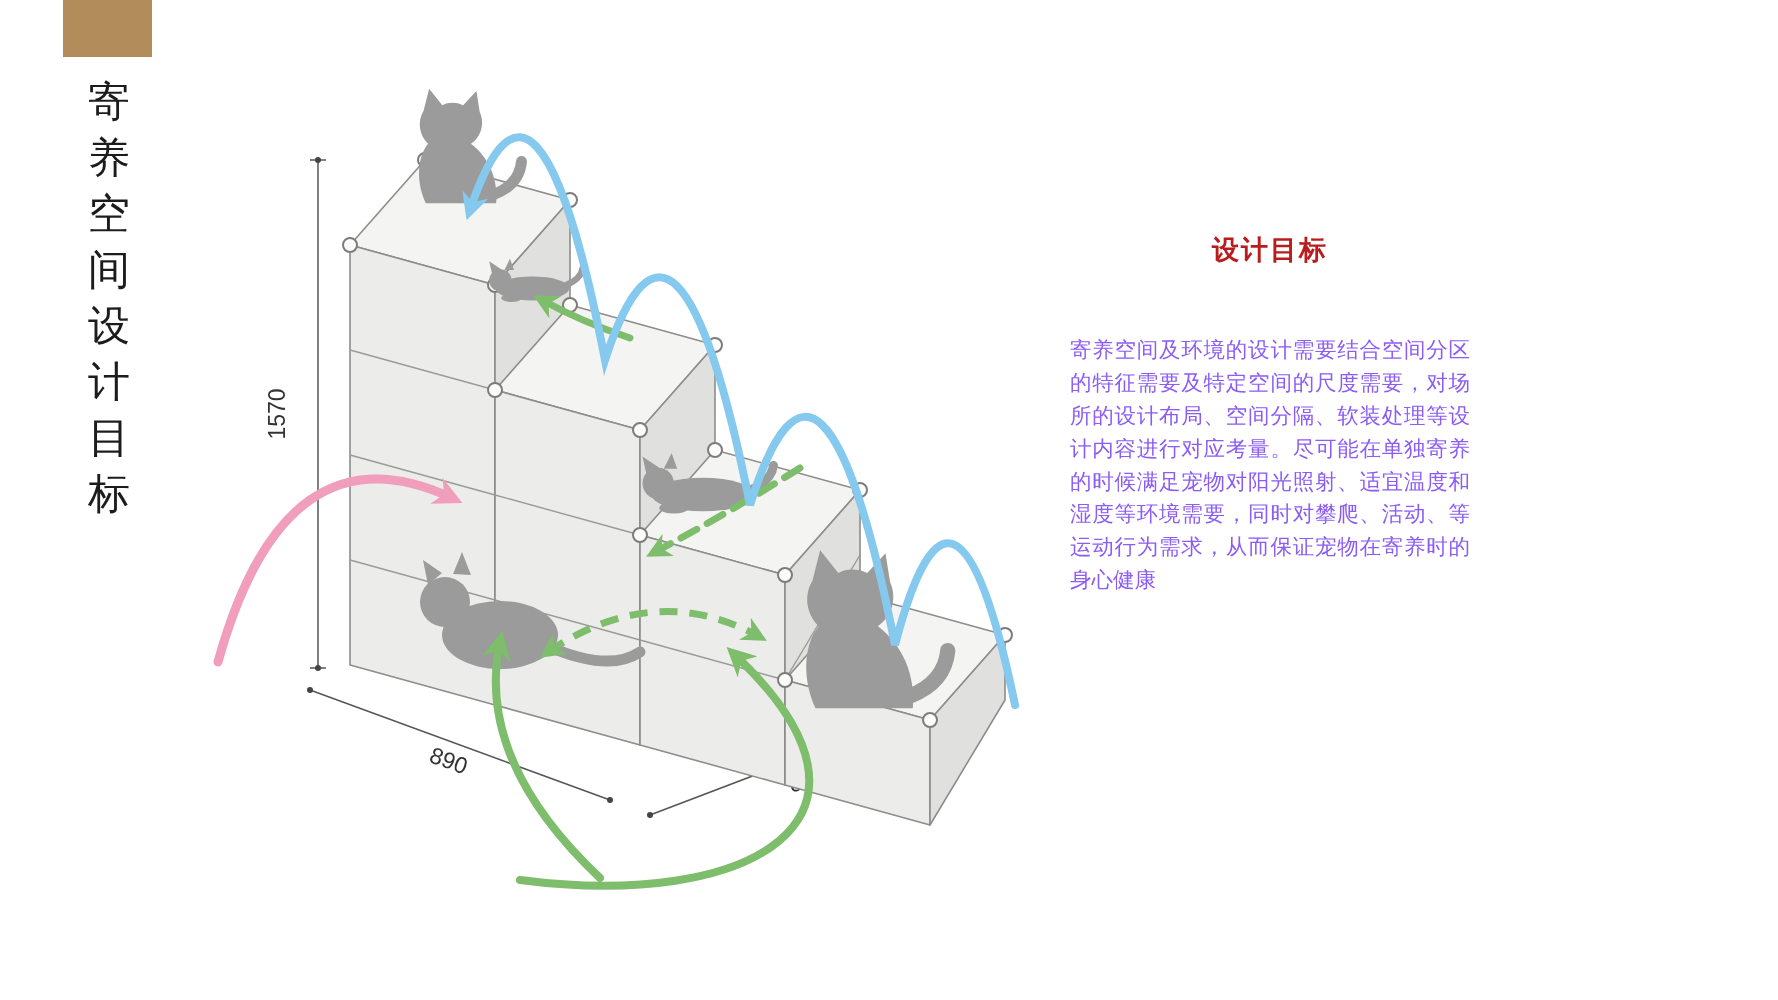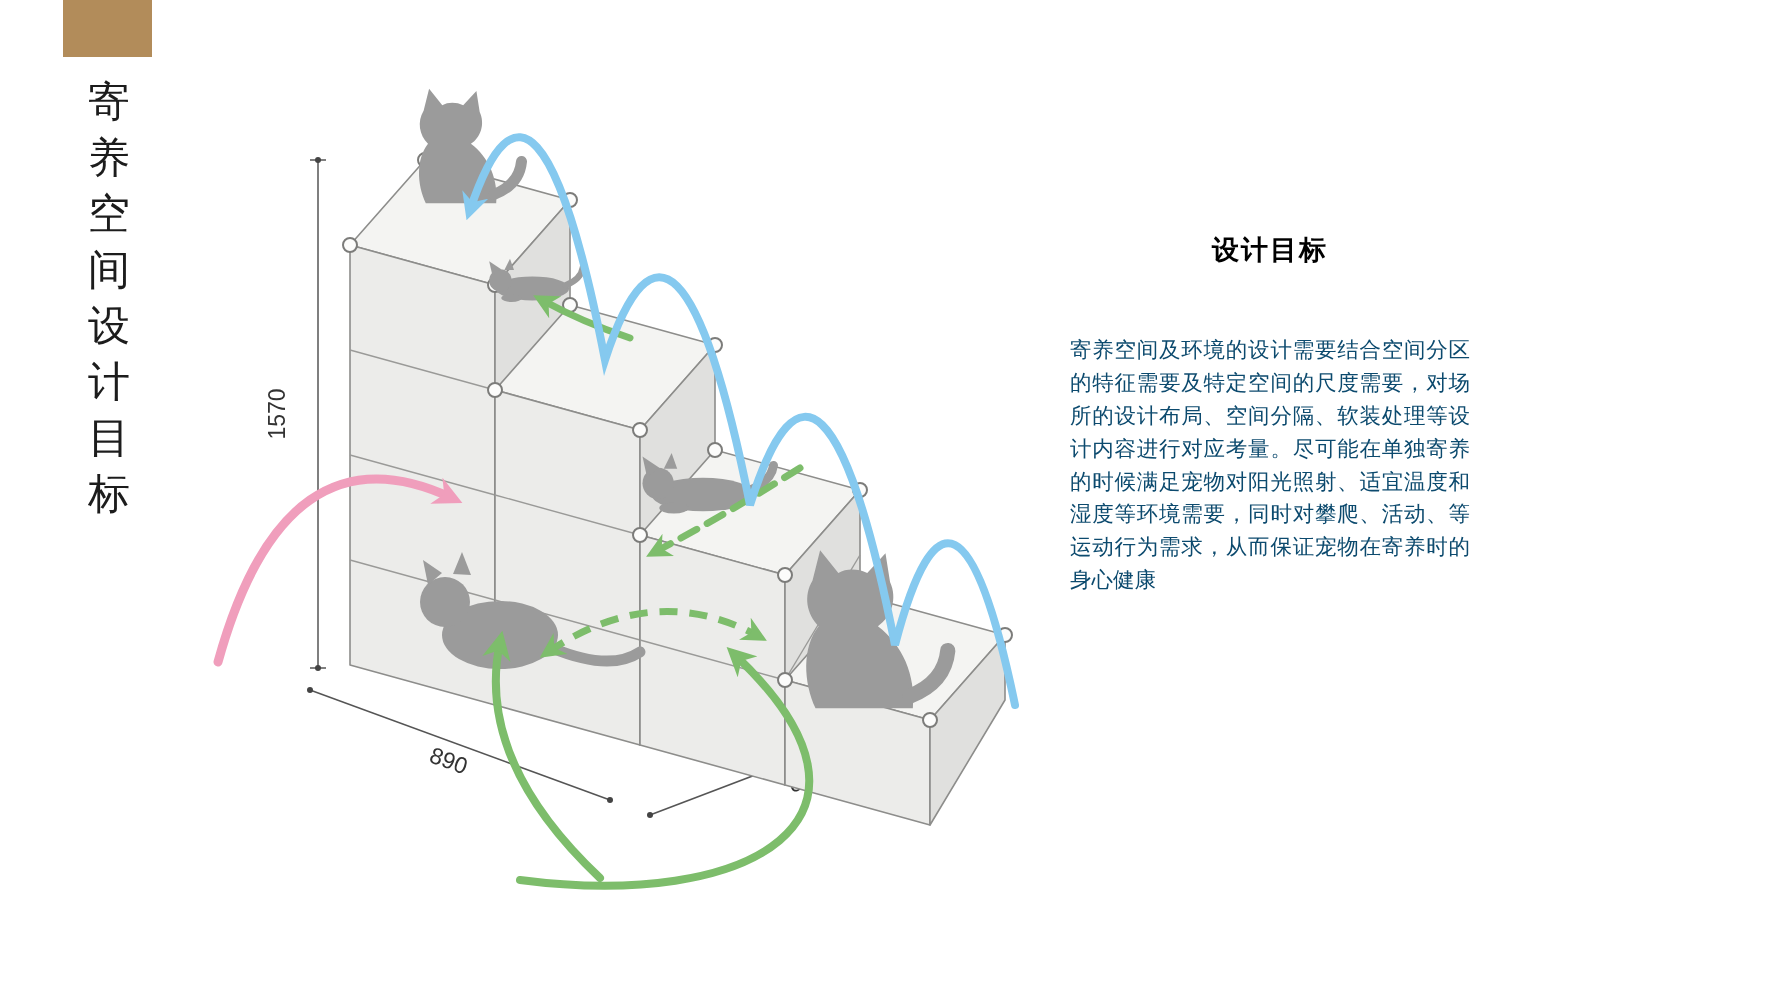--- a/index.html
+++ b/index.html
@@ -4,23 +4,23 @@
 <style>
   html,body{margin:0;padding:0;background:#ffffff;}
   .page{position:relative;width:1778px;height:1000px;background:#ffffff;overflow:hidden;
         font-family:"Liberation Sans",sans-serif;}
   .logo-square{position:absolute;left:63px;top:0;width:89px;height:57px;background:#b28c5a;}
   .vertical-title{position:absolute;left:84px;top:74px;display:flex;flex-direction:column;}
   .vertical-title span{display:block;width:50px;height:56px;line-height:56px;text-align:center;
         font-family:"DejaVu Serif","Liberation Serif",serif;font-size:42px;color:#1c1c1c;}
   .diagram{position:absolute;left:190px;top:0;}
   .right-panel{position:absolute;left:1070px;top:232px;width:400px;}
-  .right-panel h2{margin:0;font-size:27px;font-weight:bold;color:#000000;text-align:center;
+  .right-panel h2{margin:0;font-size:27px;font-weight:bold;color:#b91c1c;text-align:center;
         letter-spacing:2px;}
-  .right-panel p{margin:66px 0 0 0;font-size:21.5px;line-height:1.53;color:#0c4a6e;
+  .right-panel p{margin:66px 0 0 0;font-size:21.5px;line-height:1.53;color:#8b5cf6;
         text-align:justify;}
   .dimtext{font-size:23px;fill:#333;font-family:"Liberation Sans",sans-serif;text-anchor:middle;}
 </style>
 </head>
 <body>
 
 <div class="page">
 
   <div class="logo-square"></div>
 

